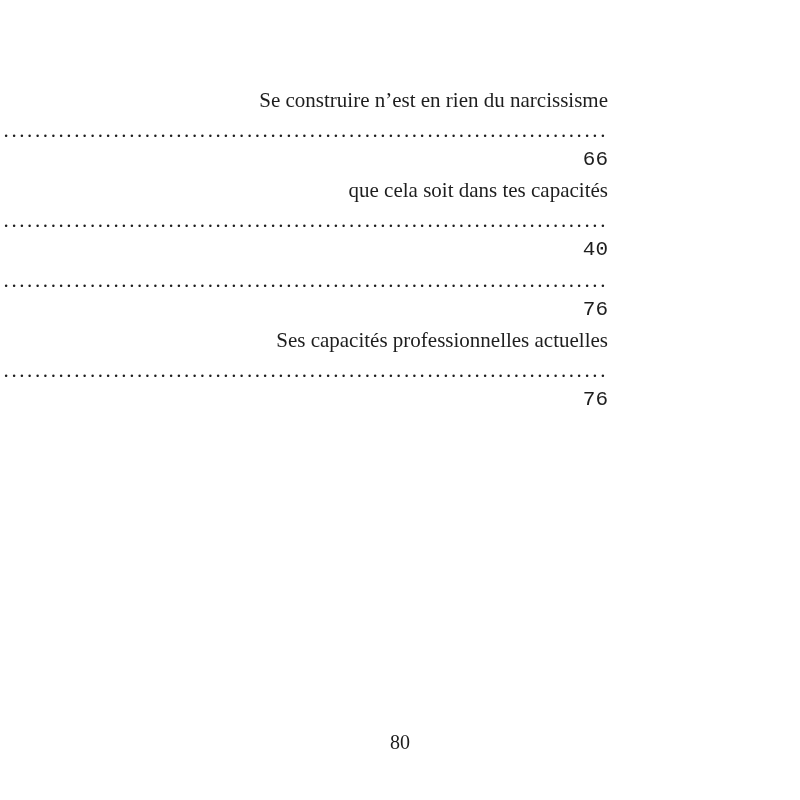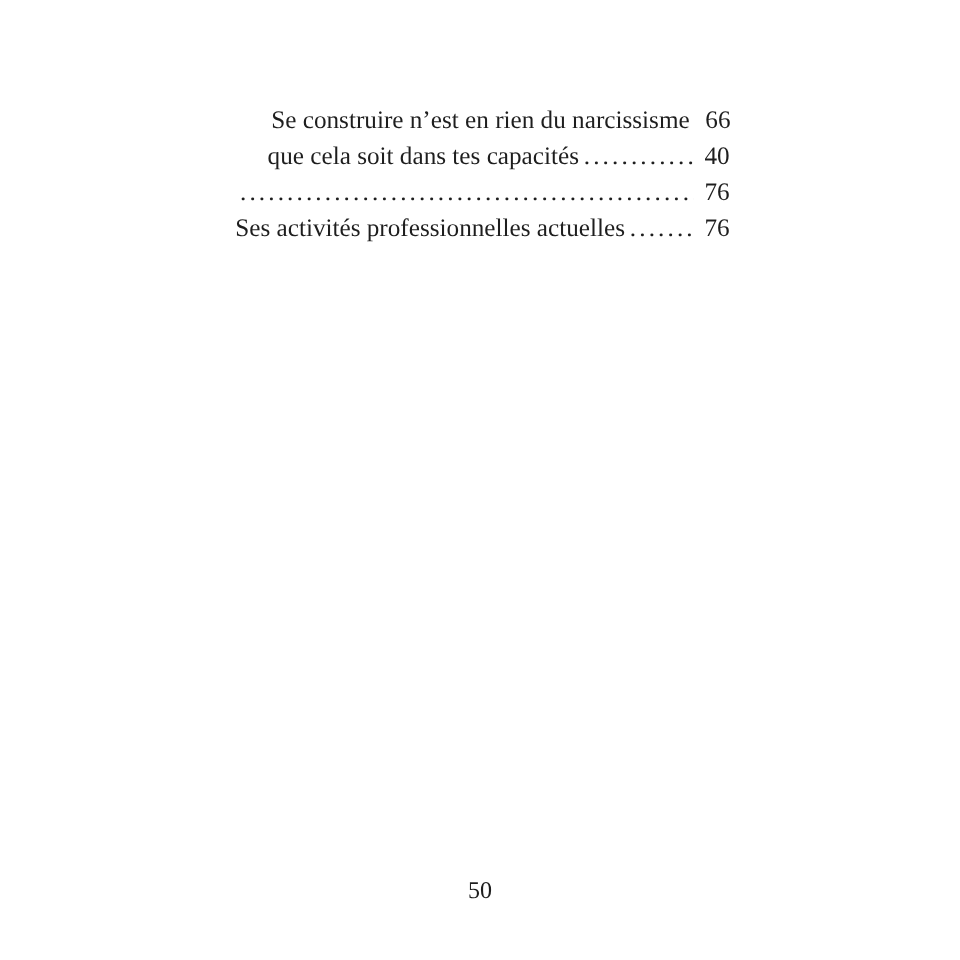--- a/index.html
+++ b/index.html
@@ -25,20 +25,21 @@
     left: 196px;
     top: 85px;
     width: 412px;
     font-size: 21px;
   }
   .row {
     display: flex;
     align-items: flex-end;
     line-height: 30px;
     white-space: nowrap;
+    flex-direction: column;
   }
   .indent-1 {
     padding-left: 30px;
   }
   .indent-1b {
     padding-left: 27px;
   }
   .title {
     flex: 0 0 auto;
   }
@@ -47,20 +48,21 @@
     min-width: 0;
     overflow: hidden;
     white-space: nowrap;
     letter-spacing: 2.6px;
     margin-left: 4px;
     color: #1e1e1e;
   }
   .pg {
     flex: 0 0 auto;
     margin-left: 9px;
+    font-family: Liberation Mono, monospace;
   }
   .folio {
     position: absolute;
     top: 731px;
     left: 0;
     width: 800px;
     text-align: center;
     font-size: 20px;
     color: #1e1e1e;
   }
@@ -84,22 +86,22 @@
       <span class="leader">........................................................................................................................</span>
       <span class="pg">40</span>
     </div>
 
     <div class="row">
       <span class="leader">........................................................................................................................</span>
       <span class="pg">76</span>
     </div>
 
     <div class="row">
-      <span class="title">Ses activités professionnelles actuelles</span>
+      <span class="title">Ses capacités professionnelles actuelles</span>
       <span class="leader">........................................................................................................................</span>
       <span class="pg">76</span>
     </div>
 
   </div>
 
-  <div class="folio">50</div>
+  <div class="folio">80</div>
 
 </div>
 
 </body></html>

